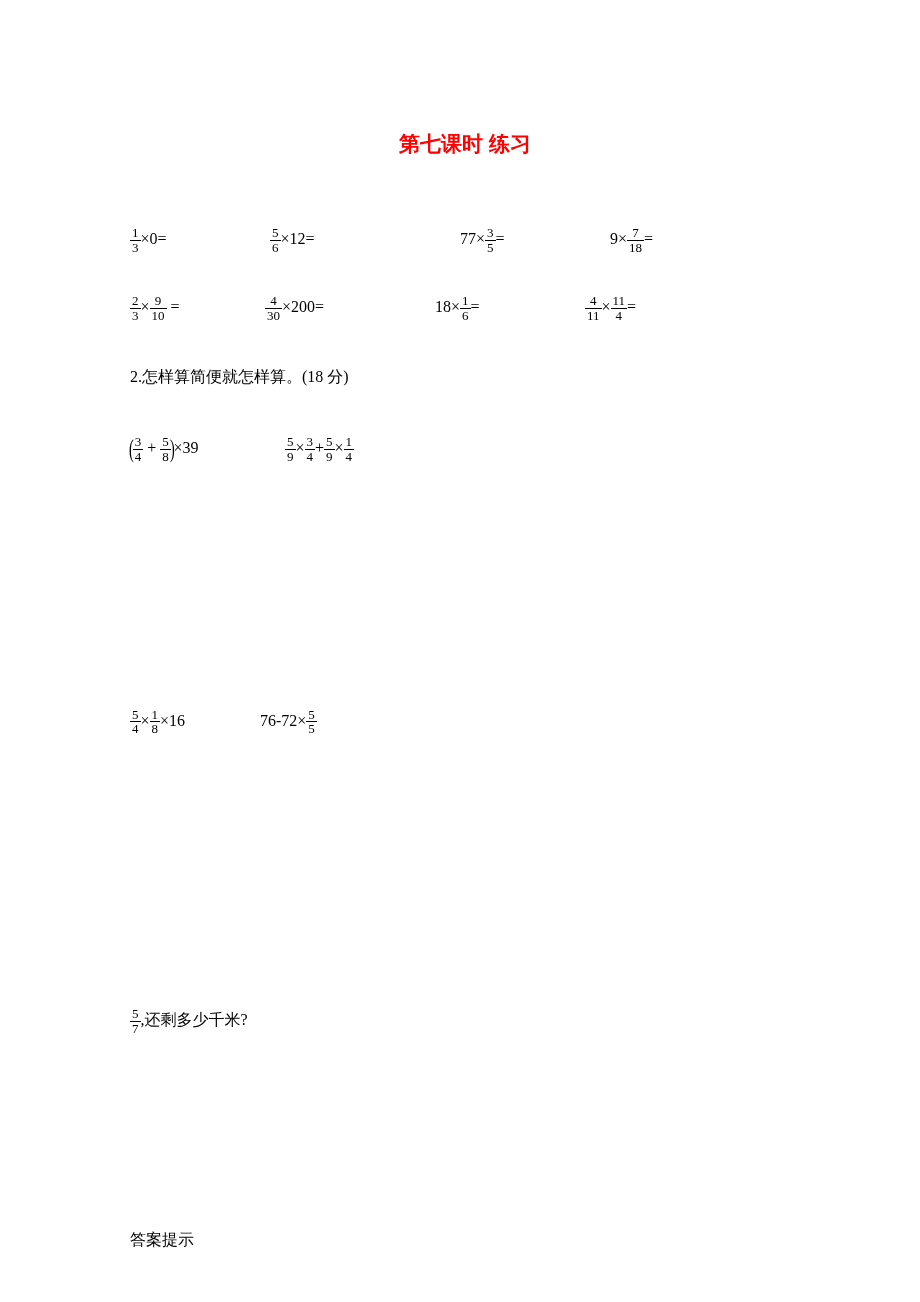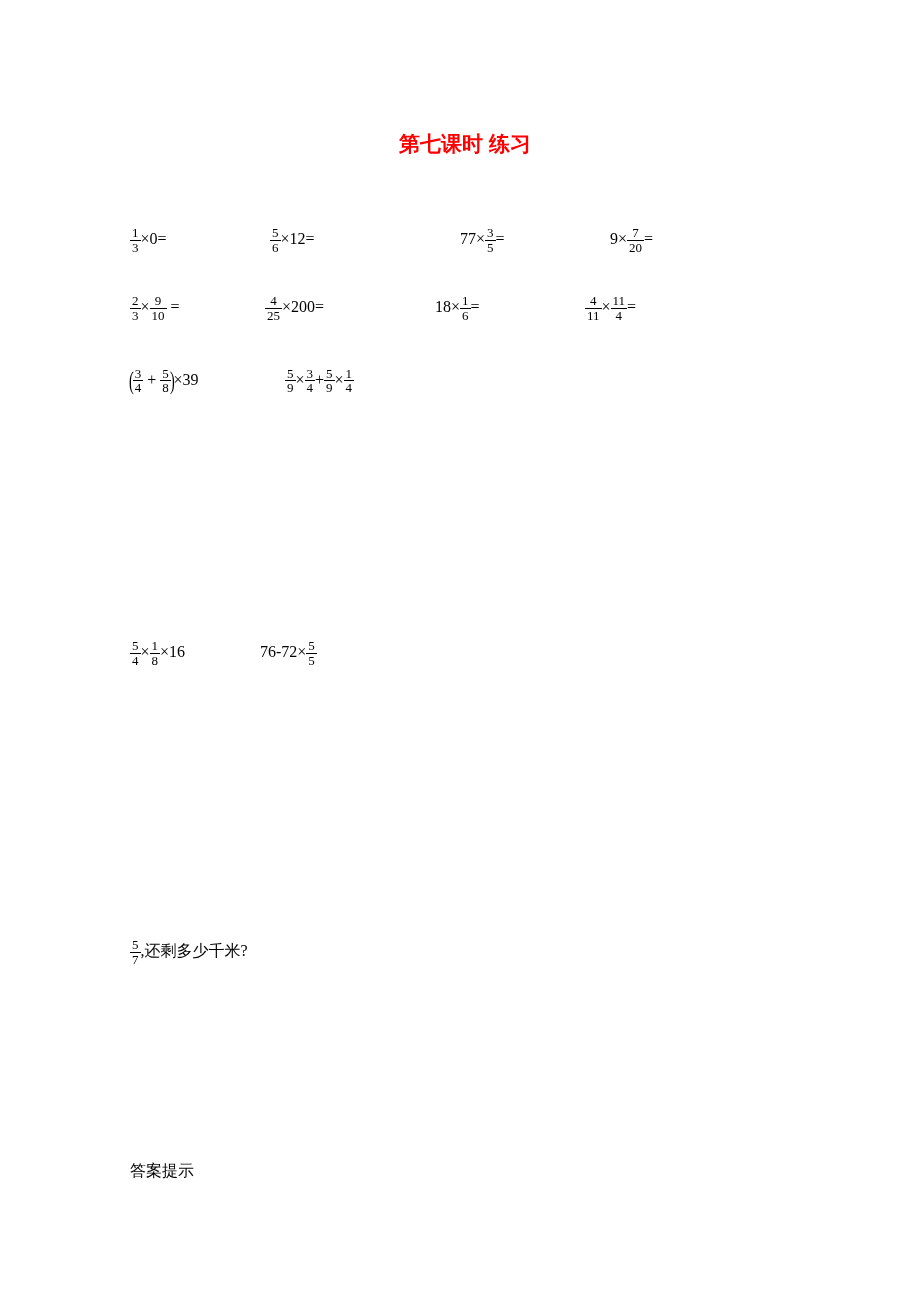--- a/index.html
+++ b/index.html
@@ -101,39 +101,40 @@
     <span class="cell">
       <span class="frac"><span class="n">1</span><span class="d">3</span></span><span class="times">×</span><span>0=</span>
     </span>
     <span class="cell">
       <span class="frac"><span class="n">5</span><span class="d">6</span></span><span class="times">×</span><span>12=</span>
     </span>
     <span class="cell">
       <span>77×</span><span class="frac"><span class="n">3</span><span class="d">5</span></span><span>=</span>
     </span>
     <span class="cell">
-      <span>9×</span><span class="frac"><span class="n">7</span><span class="d">20</span></span><span>=</span>
+      <span>9×</span><span class="frac"><span class="n">7</span><span class="d">18</span></span><span>=</span>
     </span>
   </div>
 
   <div class="row row2">
     <span class="cell">
       <span class="frac"><span class="n">2</span><span class="d">3</span></span><span class="times">×</span><span class="frac"><span class="n">9</span><span class="d">10</span></span><span> =</span>
     </span>
     <span class="cell">
-      <span class="frac"><span class="n">4</span><span class="d">25</span></span><span>×200=</span>
+      <span class="frac"><span class="n">4</span><span class="d">30</span></span><span>×200=</span>
     </span>
     <span class="cell">
       <span>18×</span><span class="frac"><span class="n">1</span><span class="d">6</span></span><span>=</span>
     </span>
     <span class="cell">
       <span class="frac"><span class="n">4</span><span class="d">11</span></span><span class="times">×</span><span class="frac"><span class="n">11</span><span class="d">4</span></span><span>=</span>
     </span>
   </div>
 
+  <div class="q-head">2.怎样算简便就怎样算。(18 分)</div>
 
   <div class="row row3">
     <span class="cell">
       <span class="paren">(</span><span class="frac"><span class="n">3</span><span class="d">4</span></span><span> + </span><span class="frac"><span class="n">5</span><span class="d">8</span></span><span class="paren">)</span><span>×39</span>
     </span>
     <span class="cell">
       <span class="frac"><span class="n">5</span><span class="d">9</span></span><span class="times">×</span><span class="frac"><span class="n">3</span><span class="d">4</span></span><span>+</span><span class="frac"><span class="n">5</span><span class="d">9</span></span><span class="times">×</span><span class="frac"><span class="n">1</span><span class="d">4</span></span>
     </span>
   </div>
 

